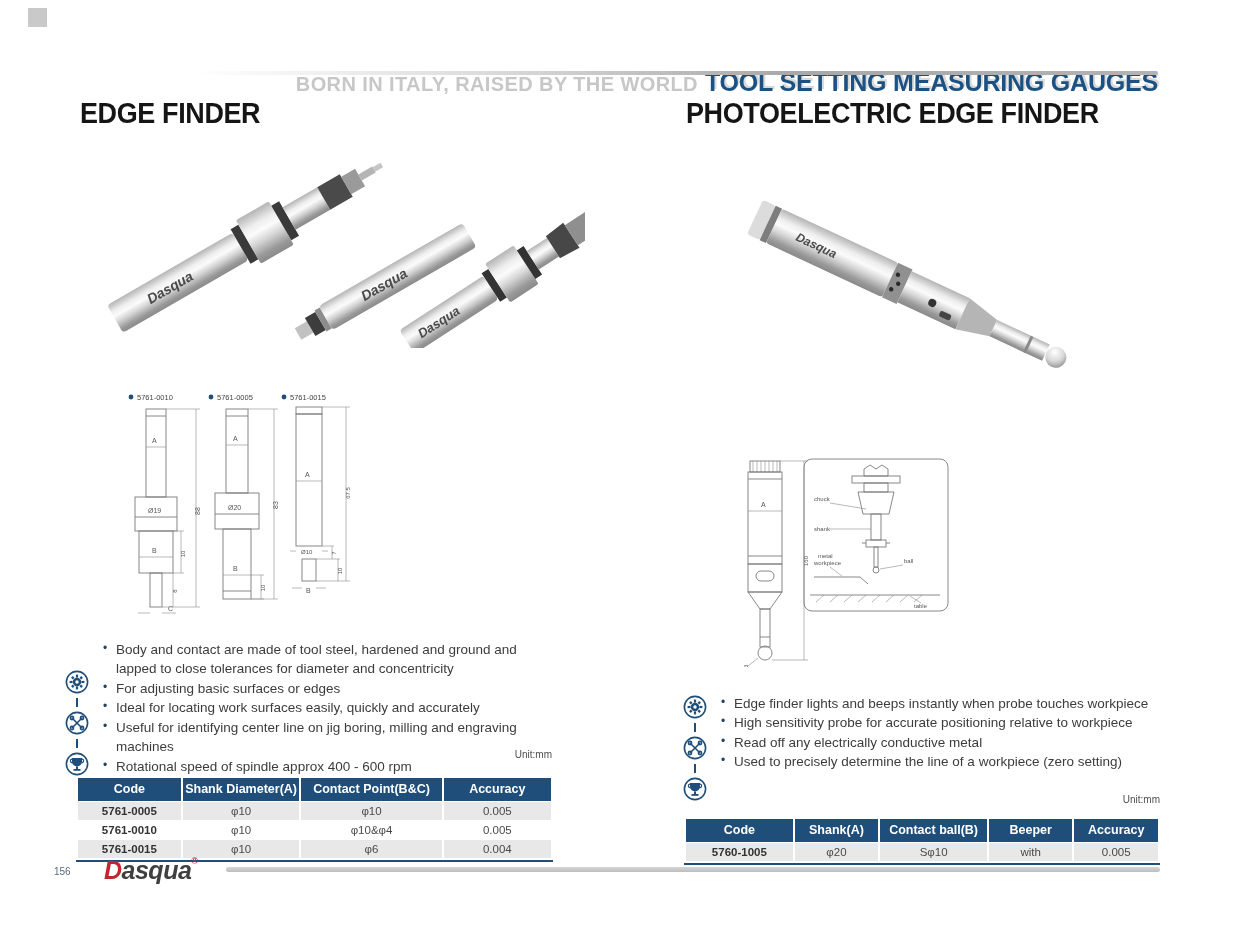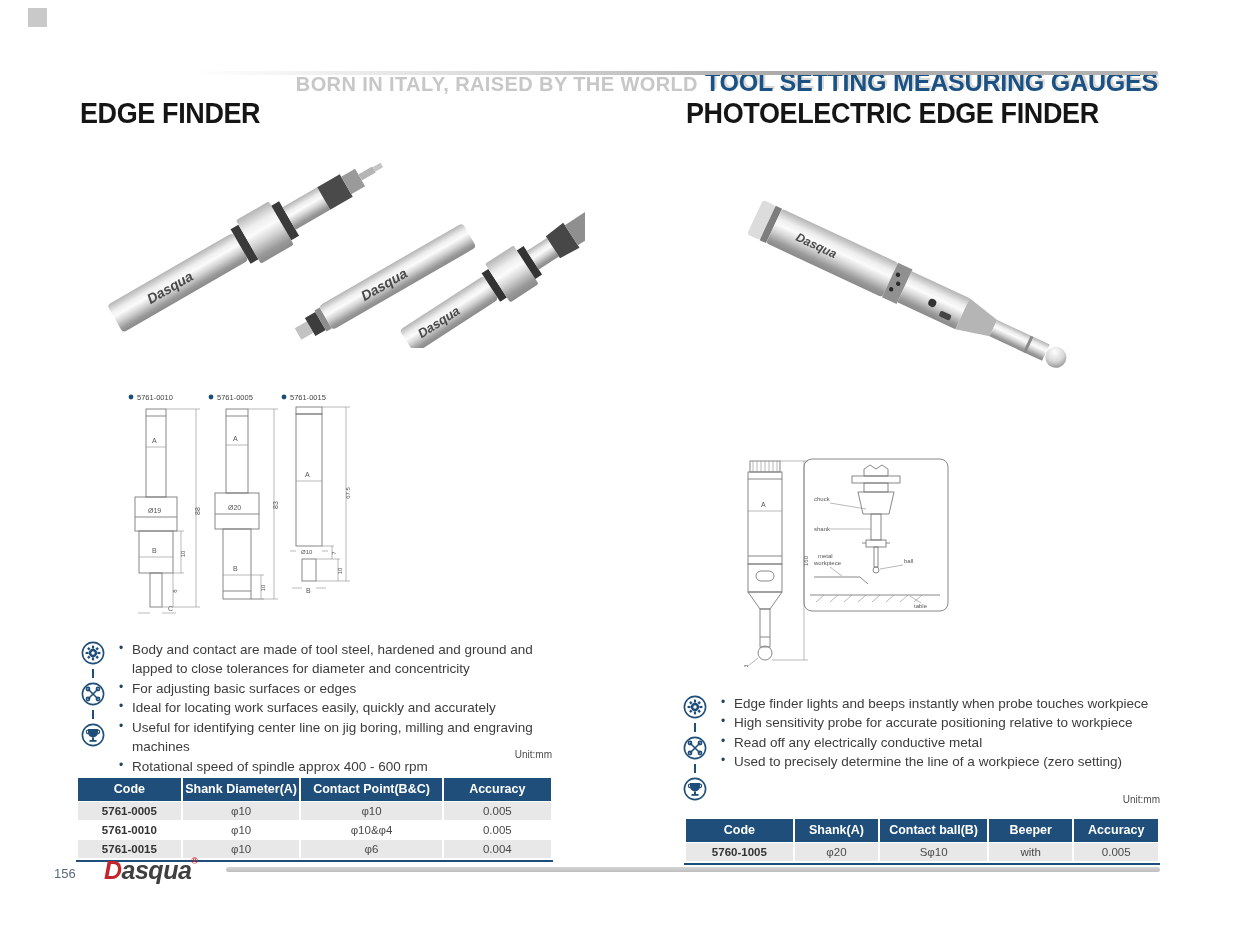--- a/index.html
+++ b/index.html
@@ -25,21 +25,21 @@
   svg text { font-family:"Liberation Sans", sans-serif; }
   .brand-on-tool { font-style:italic; font-weight:700; fill:#4a4a4a; }
   .dwg { stroke:#7a7a7a; stroke-width:0.9; fill:none; }
   .dim { stroke:#8a8a8a; stroke-width:0.6; fill:none; }
   .dtxt { fill:#555; font-size:7px; }
   .dtxt-s { fill:#555; font-size:6px; }
   .code-txt { fill:#444; font-size:7.5px; }
 
   
   .features { position:absolute; display:flex; gap:11px; }
-  .features.fl { left:80px; top:640px; width:486px; }
+  .features.fl { left:64px; top:640px; width:486px;align-items:flex-end; }
   .features.fr { left:682px; top:694px; width:480px; }
   .icon-col { display:flex; flex-direction:column; align-items:center; width:26px; padding-top:1px; }
   .circle-icon { width:24px; height:24px; }
   .dash { width:1.5px; height:9px; background:#1e4e79; margin:4px 0; }
   .feat-list { list-style:none; font-size:13.5px; color:#3c3c3c; line-height:1.44; }
   .feat-list.narrow { width:448px; }
   .feat-list li { position:relative; padding-left:15px; }
   .feat-list li::before { content:"•"; position:absolute; left:2px; top:0; color:#24435f; font-size:12px; }
 
   
@@ -52,21 +52,21 @@
   .tblwrap.tl { left:76px;  top:769px; width:477px; }
   .tblwrap.tr { left:684px; top:810px; width:476px; }
   table { width:100%; border-collapse:separate; border-spacing:2px 1px; }
   th { background:#1e4e79; color:#fff; font-size:12.5px; font-weight:700; padding:4px 2px 5px; text-align:center; }
   td { font-size:11.5px; color:#4a4a4a; text-align:center; padding:3px 2px; }
   tr.odd td { background:#e8e8e8; }
   tr.even td { background:#ffffff; }
   td.code { font-weight:700; color:#333; }
 
   
-  .page-num { position:absolute; left:54px; top:866px; font-size:13px; color:#5a6b7a; }
+  .page-num { position:absolute; left:54px; top:866px; font-size:10px; color:#5a6b7a; }
   .logo { position:absolute; left:104px; top:856px; font-size:25px; font-weight:800; font-style:italic; letter-spacing:-0.5px; white-space:nowrap; }
   .logo .d { color:#c4242b; }
   .logo .rest { color:#404040; }
   .logo .reg { color:#c4242b; font-size:9px; vertical-align:top; font-style:normal; }
   .footer-line { position:absolute; left:226px; top:867px; width:934px; height:5px; border-radius:3px;
       background:linear-gradient(to bottom,#d6d6d6,#bdbdbd); }
 </style>
 </head>
 <body>
 

